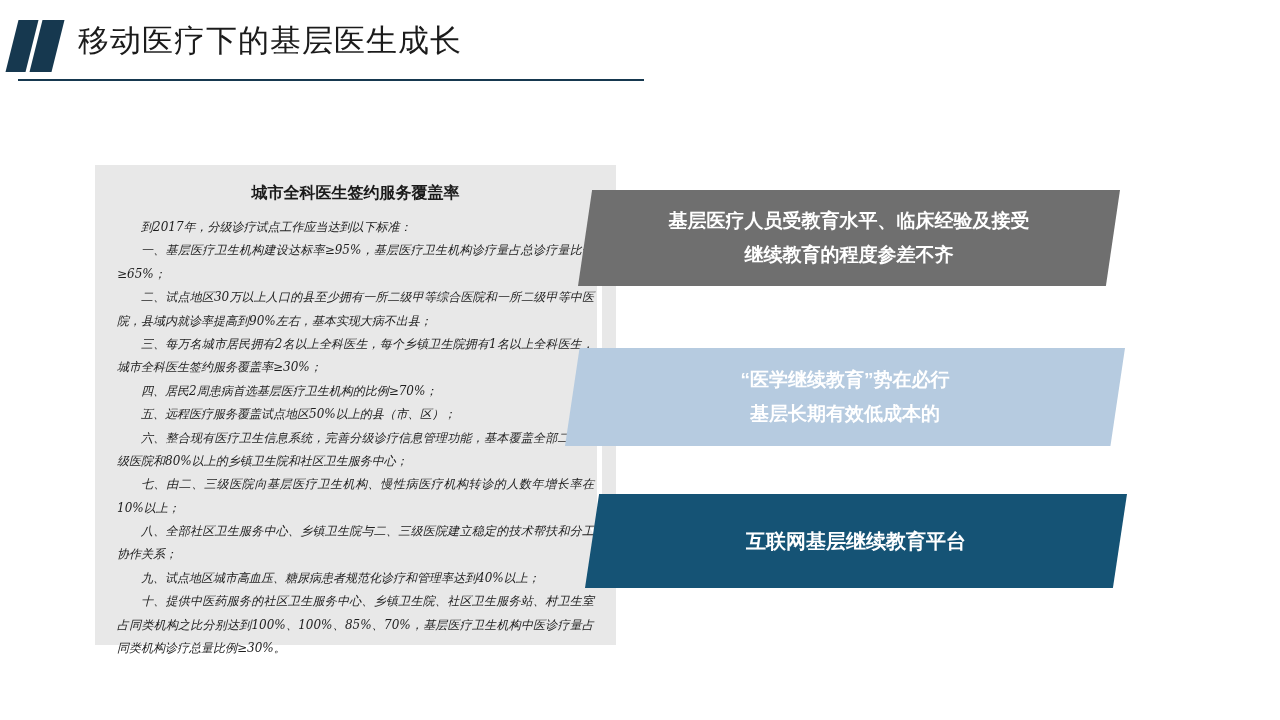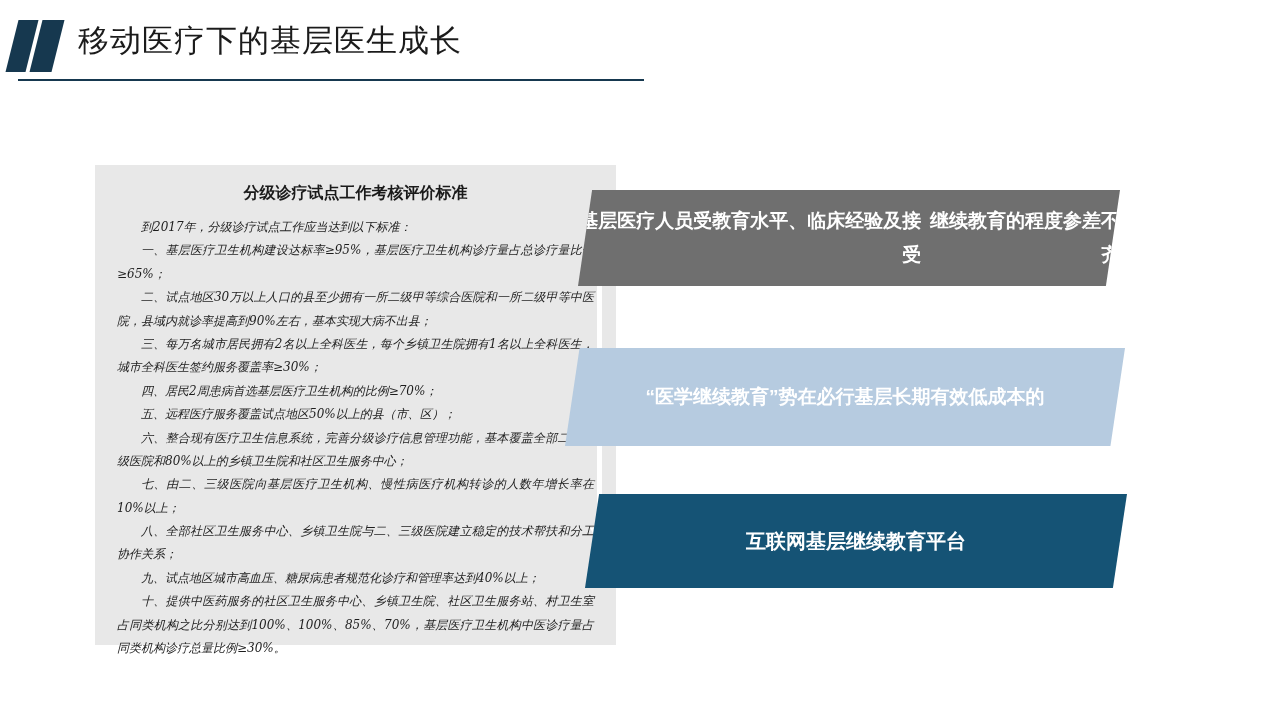--- a/index.html
+++ b/index.html
@@ -97,24 +97,24 @@
     margin: 0;
     text-indent: 24px;
     text-align: justify;
   }
 
   
   .banner {
     position: absolute;
     box-sizing: border-box;
     display: flex;
-    flex-direction: row;
+    flex-direction: column;
     align-items: center;
     justify-content: center;
-    text-align: right;
+    text-align: left;
     font-weight: bold;
     line-height: 1.8;
     clip-path: polygon(2.6% 0%, 100% 0%, 97.4% 100%, 0% 100%);
   }
   #banner-1 {
     left: 578px;
     top: 190px;
     width: 542px;
     height: 96px;
     background: #6f6f6f;
@@ -187,21 +187,21 @@
 <div id="slide-header">
   <div id="header-mark">
     <div class="bar-a"></div>
     <div class="bar-b"></div>
   </div>
   <div id="header-title">移动医疗下的基层医生成长</div>
   <div id="header-rule"></div>
 </div>
 
 <div id="doc-panel">
-  <div id="doc-title">分级诊疗试点工作考核评价标准</div>
+  <div id="doc-title">城市全科医生签约服务覆盖率</div>
   <div id="doc-body">
     <p>到2017年，分级诊疗试点工作应当达到以下标准：</p>
     <p>一、基层医疗卫生机构建设达标率≥95%，基层医疗卫生机构诊疗量占总诊疗量比例≥65%；</p>
     <p>二、试点地区30万以上人口的县至少拥有一所二级甲等综合医院和一所二级甲等中医院，县域内就诊率提高到90%左右，基本实现大病不出县；</p>
     <p>三、每万名城市居民拥有2名以上全科医生，每个乡镇卫生院拥有1名以上全科医生，城市全科医生签约服务覆盖率≥30%；</p>
     <p>四、居民2周患病首选基层医疗卫生机构的比例≥70%；</p>
     <p>五、远程医疗服务覆盖试点地区50%以上的县（市、区）；</p>
     <p>六、整合现有医疗卫生信息系统，完善分级诊疗信息管理功能，基本覆盖全部二、三级医院和80%以上的乡镇卫生院和社区卫生服务中心；</p>
     <p>七、由二、三级医院向基层医疗卫生机构、慢性病医疗机构转诊的人数年增长率在10%以上；</p>
     <p>八、全部社区卫生服务中心、乡镇卫生院与二、三级医院建立稳定的技术帮扶和分工协作关系；</p>

